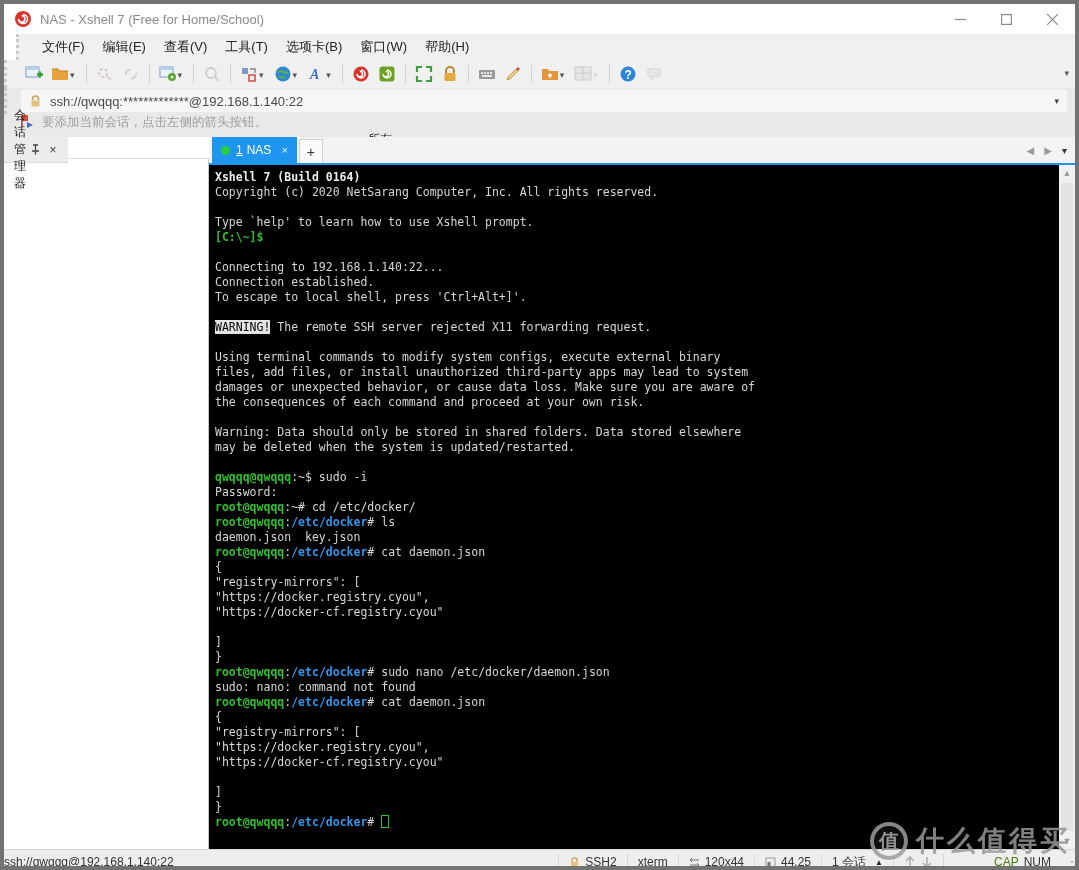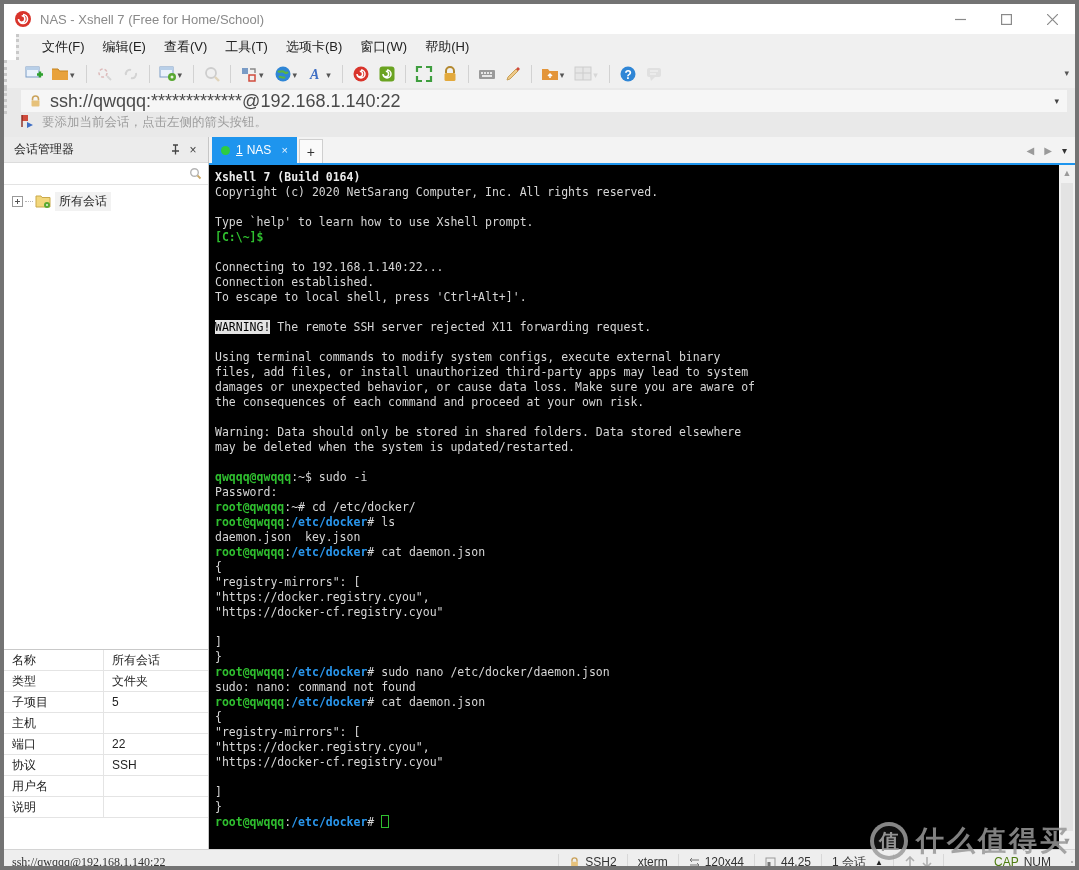--- a/index.html
+++ b/index.html
@@ -24,32 +24,32 @@
   .tbtn{display:flex;align-items:center;justify-content:center;height:24px;padding:0 3px;margin:0 1px;}
   .tbtn svg{display:block;}
   .tb-drop{font-size:9px;color:#555;margin:2px 2px 0 1px;}
   .tb-sep{width:1px;height:18px;background:#d2d2d2;margin:0 5px;}
   .disabled{opacity:.4;}
   .tb-overflow{position:absolute;right:6px;top:8px;font-size:9px;color:#555;}
 
   
   .addressbar{position:absolute;left:0;top:84px;width:100%;height:26px;background:#e9e9e9;display:flex;align-items:center;padding:0 8px 0 14px;border-left:3px dotted #c9c9c9;}
   .addr-field{flex:1;height:22px;background:#f6f6f6;display:flex;align-items:center;padding:0 8px;}
-  .addr-text{font-size:18px;color:#4a4a4a;margin-left:8px;flex:1;}
+  .addr-text{font-size:13px;color:#4a4a4a;margin-left:8px;flex:1;}
   .addr-drop{font-size:9px;color:#444;}
 
   
   .infobar{position:absolute;left:0;top:110px;width:100%;height:23px;background:#e9e9e9;display:flex;padding-left:16px;}
   .info-text{font-size:12.5px;color:#9d9d9d;margin-left:8px;}
 
   
   .main{position:absolute;left:0;top:133px;width:100%;height:712px;display:flex;}
 
   
-  .sidebar{width:205px;height:100%;background:#fff;border-right:1px solid #c6c6c6;display:flex;flex-direction:column;}
+  .sidebar{width:205px;height:100%;background:#fff;border-right:1px solid #c6c6c6;display:flex;flex-direction:row;}
   .sm-header{height:26px;background:#ececec;display:flex;align-items:center;padding:0 6px 0 10px;border-bottom:1px solid #dcdcdc;}
   .sm-title{font-size:12px;color:#222;flex:1;}
   .sm-hbtn{width:18px;height:18px;display:flex;align-items:center;justify-content:center;color:#444;font-size:12px;}
   .sm-search{height:22px;background:#fff;border-bottom:1px solid #e3e3e3;display:flex;align-items:center;padding:0 6px;}
   .sm-search input{flex:1;border:none;outline:none;font-size:12px;background:transparent;}
   .sm-tree{flex:1;background:#fff;padding:6px 0 0 8px;overflow:hidden;}
   .tree-row{display:flex;align-items:center;height:20px;}
   .expander{width:11px;height:11px;border:1px solid #9a9a9a;background:#fff;position:relative;flex:none;}
   .expander:before{content:"";position:absolute;left:2px;top:4px;width:5px;height:1px;background:#555;}
   .expander:after{content:"";position:absolute;left:4px;top:2px;width:1px;height:5px;background:#555;}
@@ -83,21 +83,21 @@
   .cur{display:inline-block;width:8px;height:13px;border:1px solid #2fbf2f;vertical-align:-2px;}
 
   
   .vscroll{width:16px;background:#f1f1f1;display:flex;flex-direction:column;align-items:center;}
   .sc-arrow{height:16px;width:100%;display:flex;align-items:center;justify-content:center;color:#9a9a9a;font-size:9px;}
   .sc-track{flex:1;width:100%;position:relative;}
   .sc-thumb{position:absolute;left:2px;right:2px;top:2px;bottom:2px;background:#e3e3e3;}
 
   
   .statusbar{position:absolute;left:0;top:845px;width:100%;height:25px;background:#eeeeee;border-top:1px solid #d4d4d4;display:flex;align-items:center;font-size:12px;color:#333;}
-  .sb-left{flex:1;padding-left:8px;font-family:Liberation Serif, serif;}
+  .sb-left{flex:1;}
   .sb-item{display:flex;align-items:center;padding:0 10px;height:16px;border-left:1px solid #d8d8d8;gap:5px;}
   .sb-dim{color:#4d7c0f;margin-left:40px;}
   .sb-drop{font-size:8px;color:#222;margin-left:4px;}
   .sb-grip{width:14px;height:25px;position:relative;}
   .sb-grip i{position:absolute;width:2px;height:2px;background:#b9b9b9;}
 
   
   .watermark{position:absolute;right:4px;top:818px;display:flex;align-items:center;z-index:50;pointer-events:none;}
   .wm-circle{width:38px;height:38px;border-radius:50%;border:4px solid rgba(155,155,155,.85);display:flex;align-items:center;justify-content:center;
     font-size:20px;font-weight:bold;color:rgba(155,155,155,.95);background:rgba(255,255,255,.06);}

